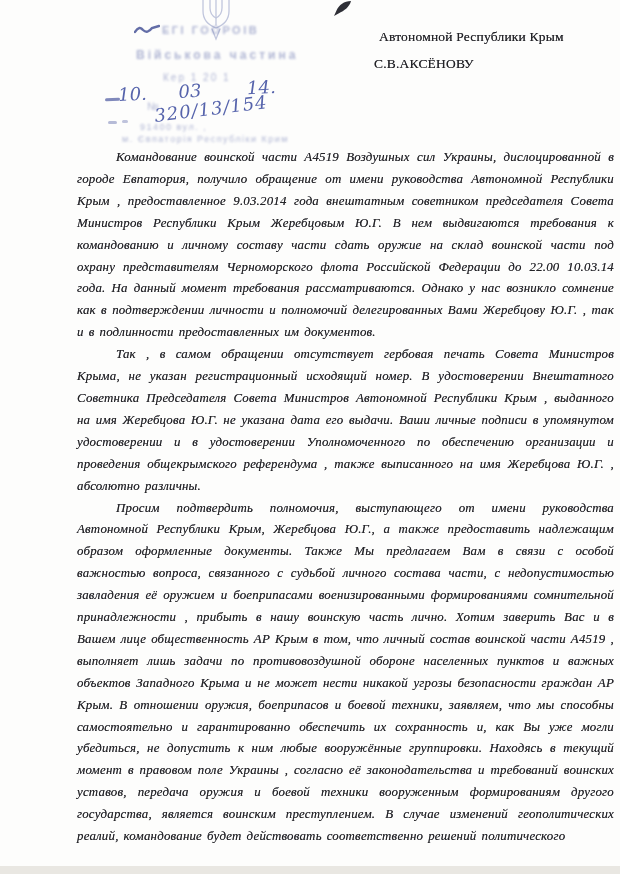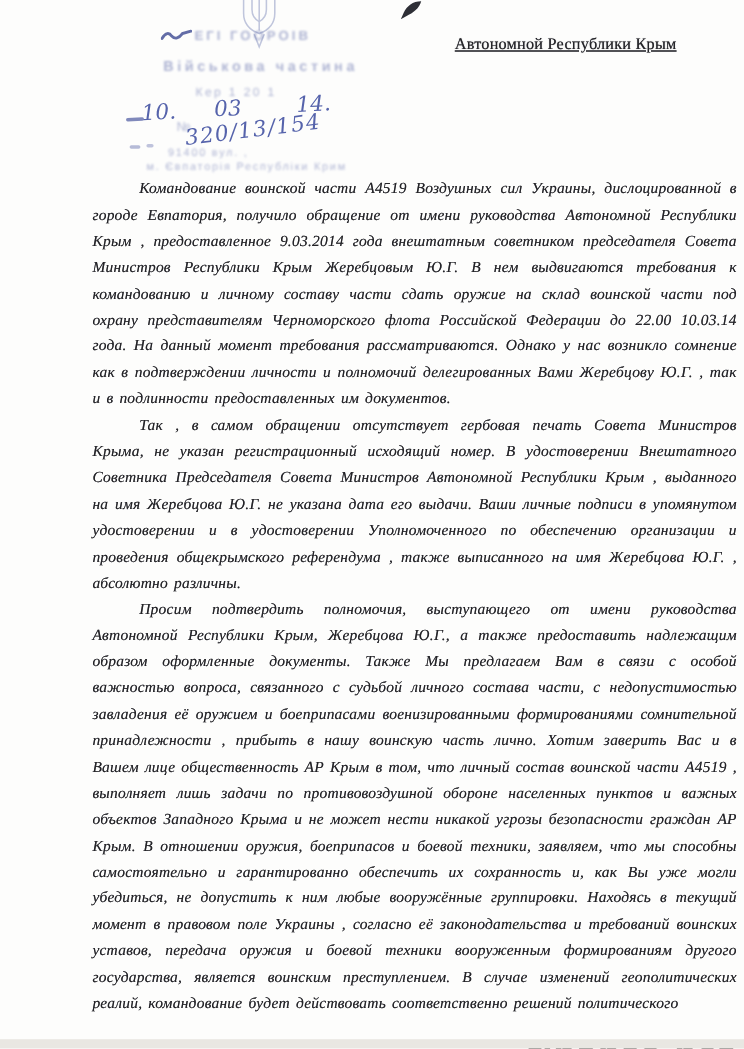--- a/index.html
+++ b/index.html
@@ -63,21 +63,21 @@
   .pen-mark { position: absolute; left: 334px; top: 0; }
 
   
   .recipient {
     position: absolute; left: 374px; top: 23px;
     font-size: 13.5px; line-height: 27px;
     letter-spacing: .2px;
     text-shadow: 0 0 .6px rgba(20,20,30,.7);
     white-space: nowrap;
   }
-  .recipient .r2 { padding-left: 5px; text-decoration: underline; }
+  .recipient .r2 { padding-left: 5px; }
 
   
   .letter-body {
     position: absolute; left: 77px; top: 147px; width: 537px;
     font-size: 12.9px; line-height: 21.9px;
     text-align: justify;
     letter-spacing: .2px;
     word-spacing: 1.6px;
     text-shadow: 0 0 .55px rgba(25,25,35,.65);
     font-style: italic;
@@ -136,20 +136,21 @@
     </div>
     <div class="hand hand-number">320/13/154</div>
   </div>
 
   <svg class="pen-mark" width="18" height="17" viewBox="0 0 18 17">
     <path d="M17 1 C10 1 5 5 2.5 10.5 L0 16 L4.5 13.5 C10.5 10.5 15.5 7 17 1 Z" fill="#2e2f36"></path>
   </svg>
 
   <div class="recipient">
     <div class="r2">Автономной Республики Крым</div>
+    <div class="r3">С.В.АКСЁНОВУ</div>
   </div>
 
   <div class="letter-body">
     <p>Командование воинской части А4519 Воздушных сил Украины, дислоцированной в городе Евпатория, получило обращение от имени руководства Автономной Республики Крым , предоставленное 9.03.2014 года внештатным советником председателя Совета Министров Республики Крым Жеребцовым Ю.Г. В нем выдвигаются требования к командованию и личному составу части сдать оружие на склад воинской части под охрану представителям Черноморского флота Российской Федерации до 22.00 10.03.14 года. На данный момент требования рассматриваются. Однако у нас возникло сомнение как в подтверждении личности и полномочий делегированных Вами Жеребцову Ю.Г. , так и в подлинности предоставленных им документов.</p>
     <p>Так , в самом обращении отсутствует гербовая печать Совета Министров Крыма, не указан регистрационный исходящий номер. В удостоверении Внештатного Советника Председателя Совета Министров Автономной Республики Крым , выданного на имя Жеребцова Ю.Г. не указана дата его выдачи. Ваши личные подписи в упомянутом удостоверении и в удостоверении Уполномоченного по обеспечению организации и проведения общекрымского референдума , также выписанного на имя Жеребцова Ю.Г. , абсолютно различны.</p>
     <p>Просим подтвердить полномочия, выступающего от имени руководства Автономной Республики Крым, Жеребцова Ю.Г., а также предоставить надлежащим образом оформленные документы. Также Мы предлагаем Вам в связи с особой важностью вопроса, связанного с судьбой личного состава части, с недопустимостью завладения её оружием и боеприпасами военизированными формированиями сомнительной принадлежности , прибыть в нашу воинскую часть лично. Хотим заверить Вас и в Вашем лице общественность АР Крым в том, что личный состав воинской части А4519 , выполняет лишь задачи по противовоздушной обороне населенных пунктов и важных объектов Западного Крыма и не может нести никакой угрозы безопасности граждан АР Крым. В отношении оружия, боеприпасов и боевой техники, заявляем, что мы способны самостоятельно и гарантированно обеспечить их сохранность и, как Вы уже могли убедиться, не допустить к ним любые вооружённые группировки. Находясь в текущий момент в правовом поле Украины , согласно её законодательства и требований воинских уставов, передача оружия и боевой техники вооруженным формированиям другого государства, является воинским преступлением. В случае изменений геополитических реалий, командование будет действовать соответственно решений политического</p>
   </div>
 
   <div class="watermark">finanso.net</div>
 

